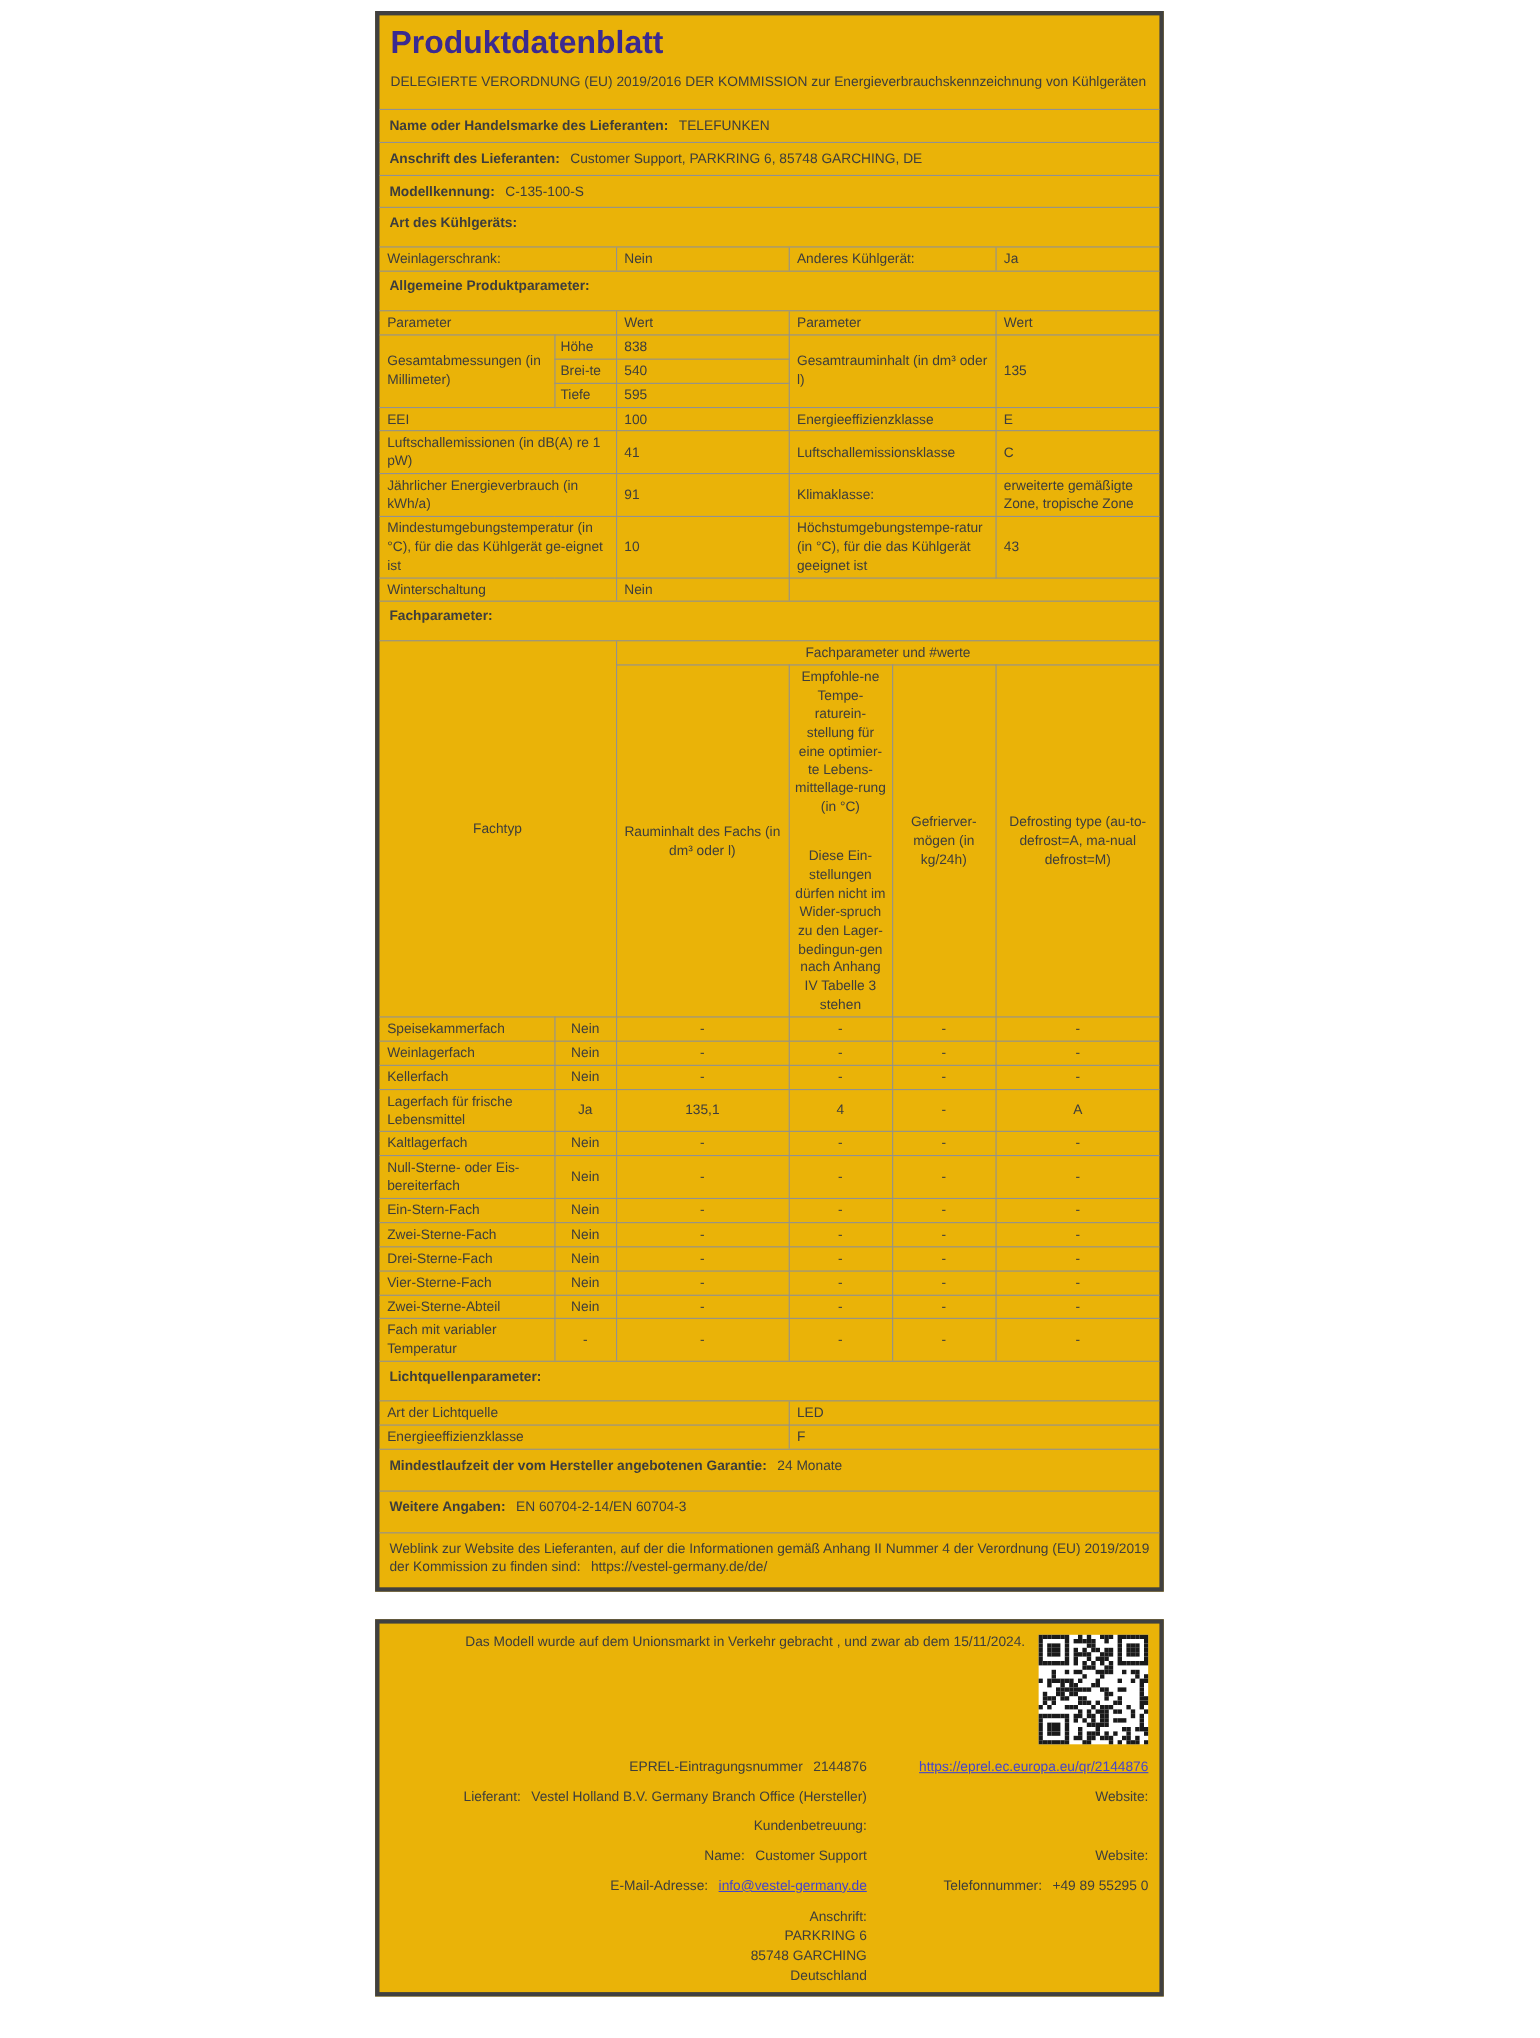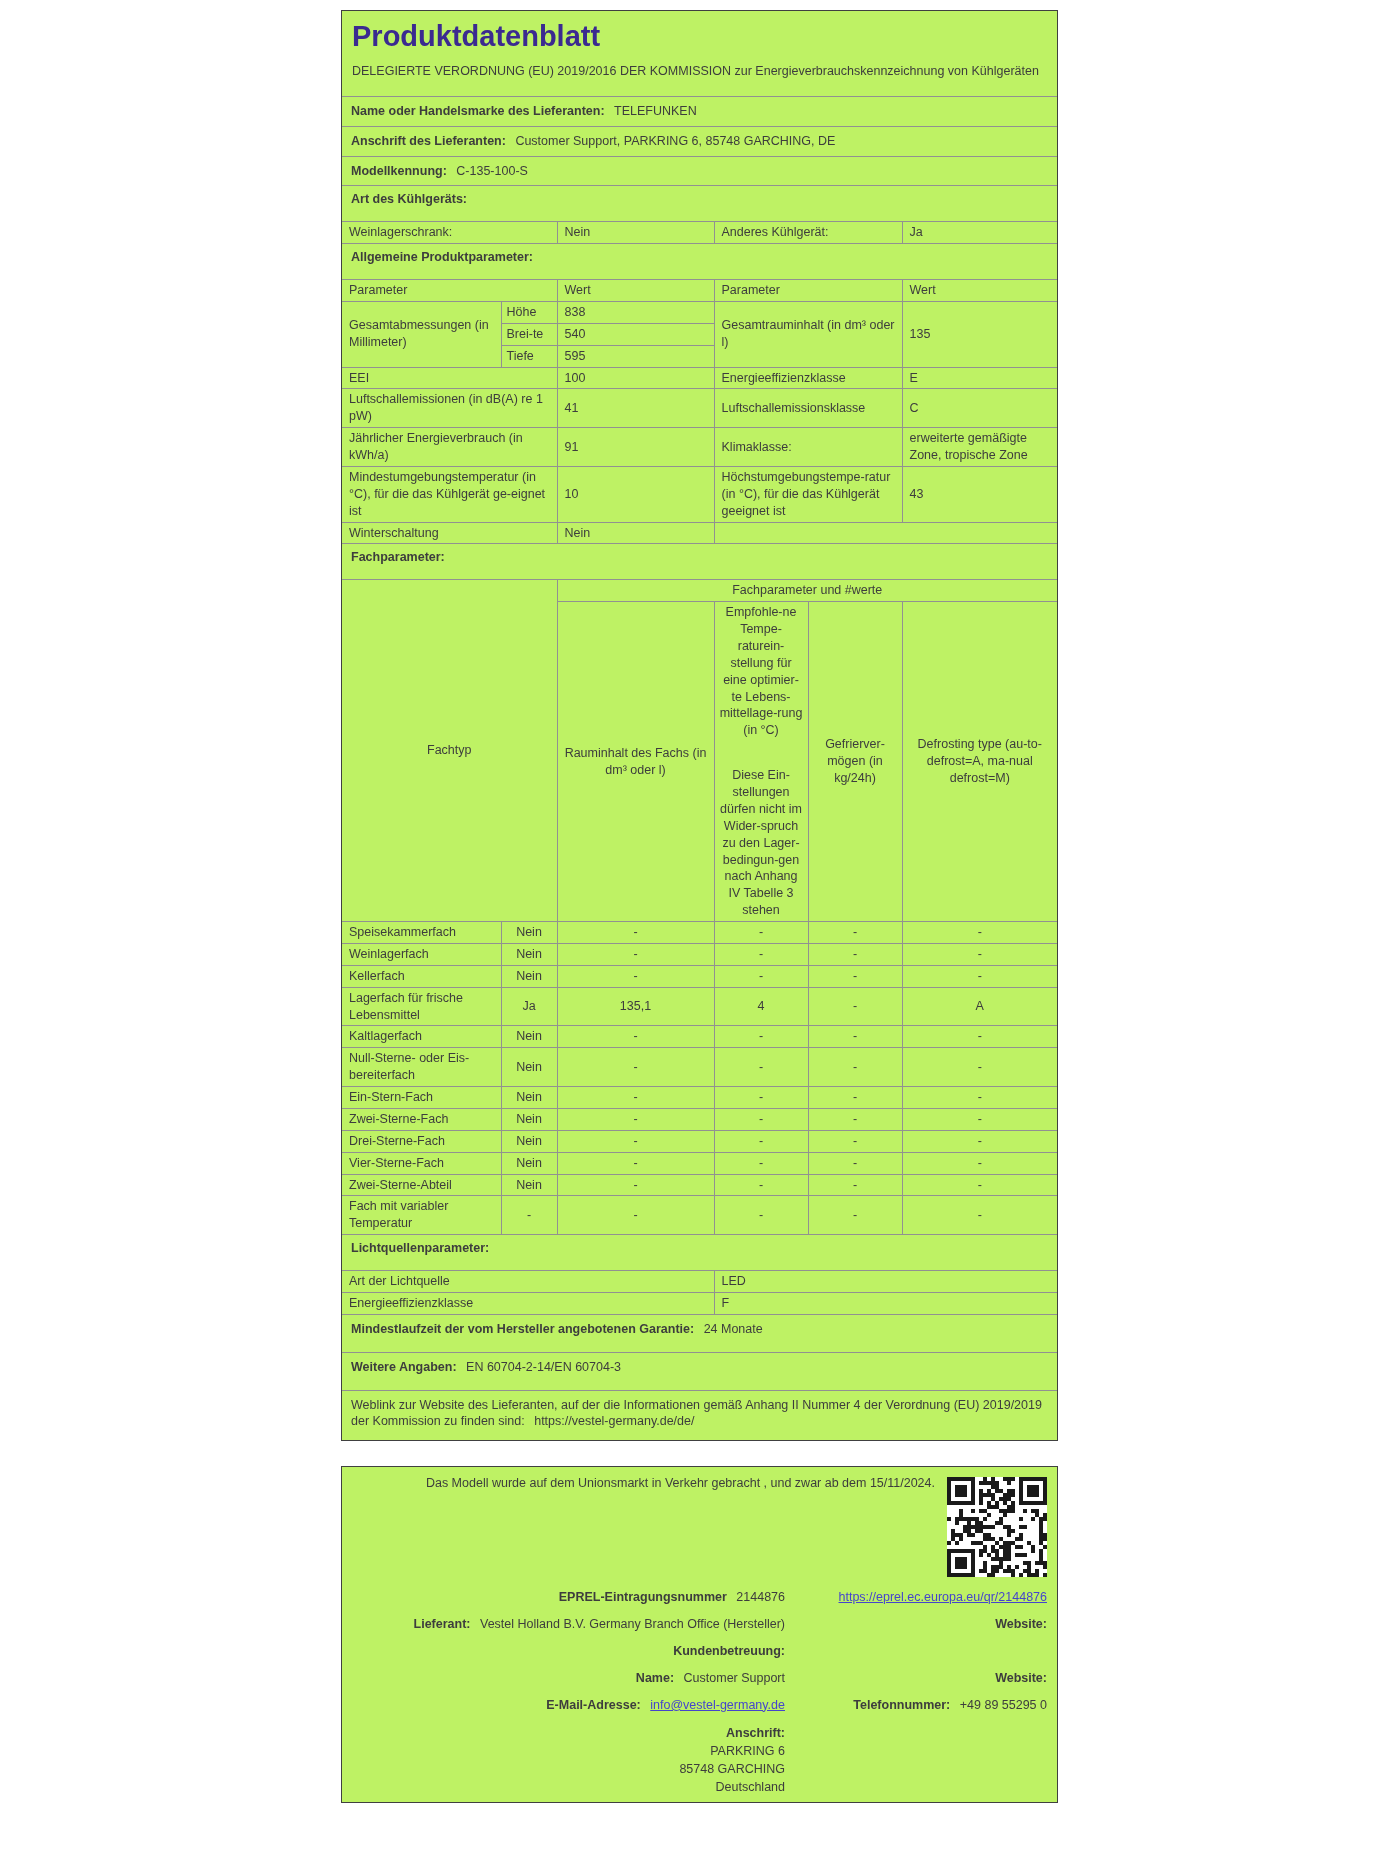--- a/index.html
+++ b/index.html
@@ -2,21 +2,21 @@
 <html><head>
 <meta charset="utf-8">
 <style>
   html,body{margin:0;padding:0;background:#ffffff;}
   .page{
     width:1400px;height:1853px;background:#ffffff;position:relative;overflow:hidden;
     font-family:"Liberation Sans","DejaVu Sans",sans-serif;
     color:#3d3d3d;font-size:12.5px;line-height:1.35;
   }
   .doc{position:absolute;left:341px;top:10px;width:717px;}
-  .box{border:1px solid #404040;box-sizing:border-box;background:#bef264;}
+  .box{border:4px solid #404040;box-sizing:border-box;background:#eab308;}
   .box1 > .sec{border-top:1px solid #919191;}
   .box1 > .sec:first-child{border-top:none;}
 
   .titleblock{padding:10px 10px 16px 10px;}
   .doc-title{color:#3b2a90;font-size:29px;font-weight:bold;letter-spacing:0px;margin:0 0 10px 0;line-height:1.1;}
   .doc-subtitle{color:#3d3d3d;}
 
   .textrow{padding:6px 9px;}
   .textrow .lbl{font-weight:bold;}
   .sec-heading{padding:5px 9px 13px 9px;font-weight:bold;}
@@ -28,21 +28,21 @@
   td.narrow{padding:2px 5px;}
   .hdrcell{text-align:center;vertical-align:middle;}
   .temp-p2{margin-top:28px;}
 
   .weblinkrow{padding:6px 9px 10px 9px;}
 
   .box2{margin-top:25px;padding:8px 10px 6px 10px;min-height:334px;text-align:right;}
   .b2row{display:flex;margin-top:10px;}
   .b2row .left{flex:0 0 433px;}
   .b2row .right{flex:1 1 auto;}
-  .b2row .lbl{font-weight:bold;}
+  .b2row .lbl{font-weight:normal;}
   .introrow{min-height:104px;}
   .qr{float:right;width:100px;height:100px;margin:2px 0 6px 12px;}
   a.link{color:#4545cc;text-decoration:underline;}
   .addr-lines div{line-height:1.45;}
   .spacer-val{margin-left:6px;}
 </style>
 </head>
 <body>
 
 <div class="page">

